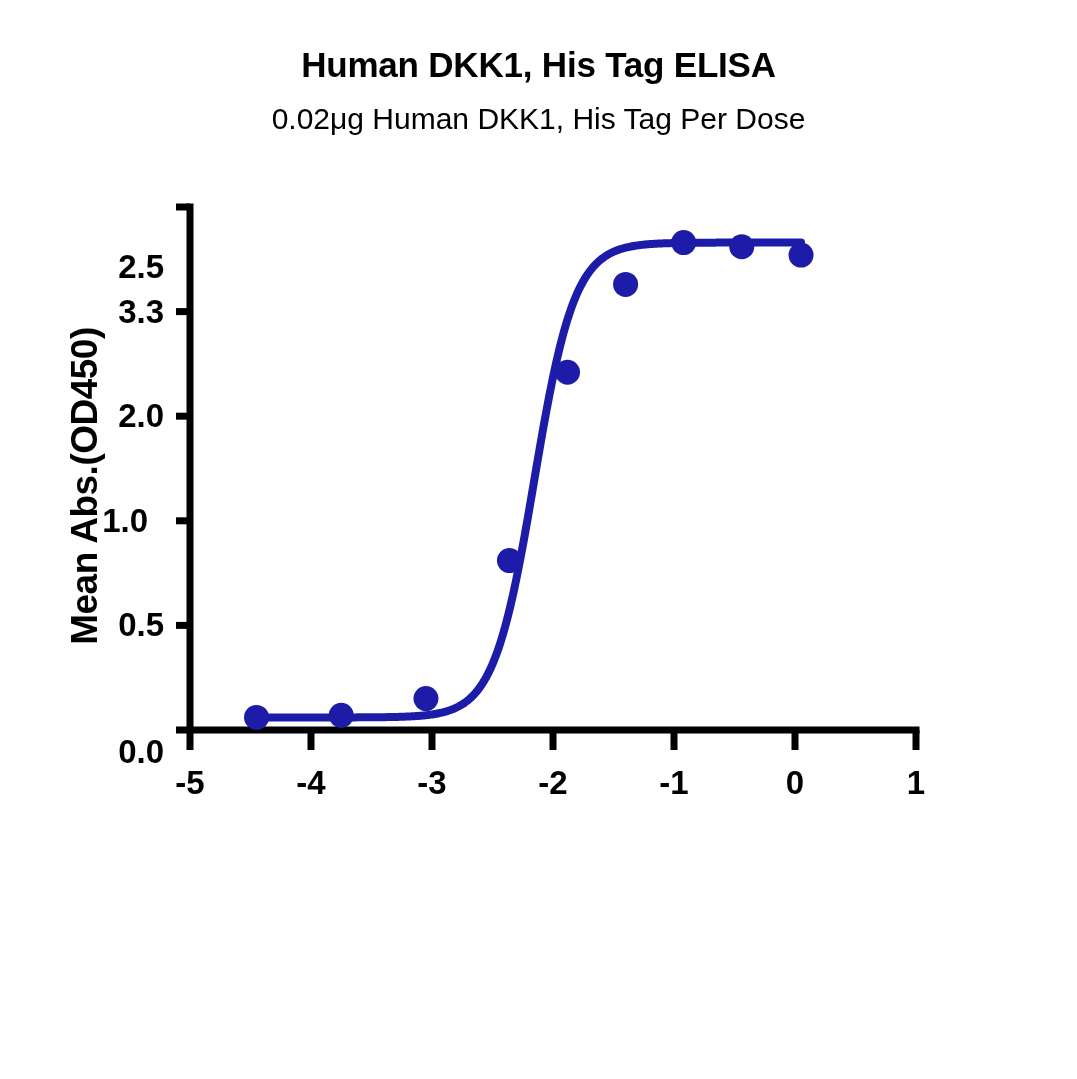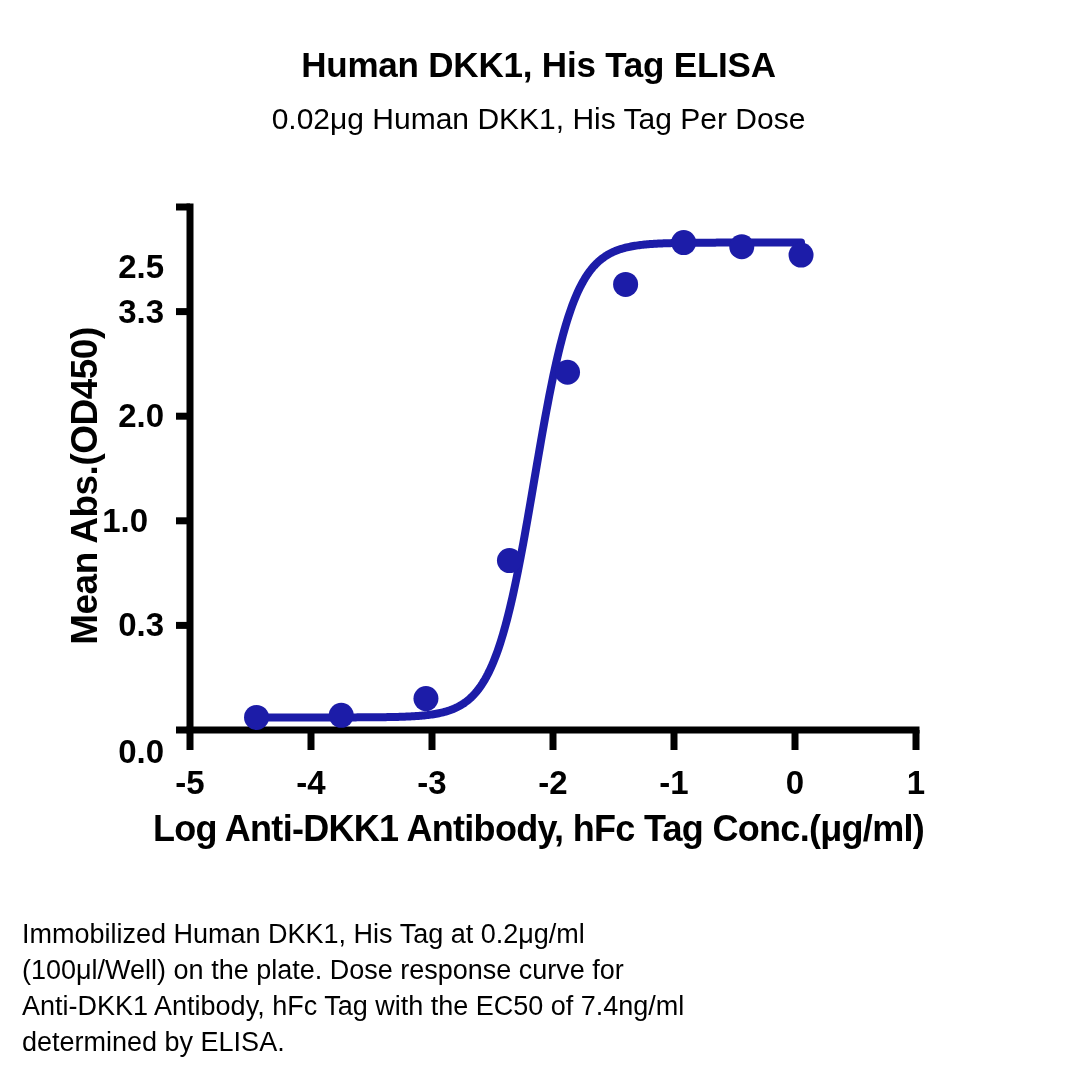--- a/index.html
+++ b/index.html
@@ -156,40 +156,33 @@
           <circle cx="509.44" cy="560.55" r="12.5" fill="#1c1ca8" stroke="none"></circle>
           <circle cx="567.52" cy="372.27" r="12.5" fill="#1c1ca8" stroke="none"></circle>
           <circle cx="625.60" cy="284.40" r="12.5" fill="#1c1ca8" stroke="none"></circle>
           <circle cx="683.68" cy="242.56" r="12.5" fill="#1c1ca8" stroke="none"></circle>
           <circle cx="741.76" cy="246.75" r="12.5" fill="#1c1ca8" stroke="none"></circle>
           <circle cx="801.05" cy="255.12" r="12.5" fill="#1c1ca8" stroke="none"></circle>
         </g>
     </svg>
 
     <div class="y-axis-title">Mean Abs.(OD450)</div>
-    <div class="x-axis-title">Log Anti-DKK1 Antibody, hFc Tag Conc.(μg/ml)</div>
     <div id="ytick-labels">
         <div class="tick-label ytick-label" style="left: 54px; top: 735px;">0.0</div>
-        <div class="tick-label ytick-label" style="left: 54px; top: 608.4px;">0.3</div>
+        <div class="tick-label ytick-label" style="left: 54px; top: 608.4px;">0.5</div>
         <div class="tick-label ytick-label" style="left: 38px; top: 503.8px;">1.0</div>
         <div class="tick-label ytick-label" style="left: 54px; top: 399.2px;">2.0</div>
         <div class="tick-label ytick-label" style="left: 54px; top: 294.6px;">3.3</div>
         <div class="tick-label ytick-label" style="left: 54px; top: 206px; margin-top: 44px;">2.5</div>
       </div>
     <div id="xtick-labels">
         <div class="tick-label xtick-label" style="left: 150px; top: 766px;">-5</div>
         <div class="tick-label xtick-label" style="left: 271px; top: 766px;">-4</div>
         <div class="tick-label xtick-label" style="left: 392px; top: 766px;">-3</div>
         <div class="tick-label xtick-label" style="left: 513px; top: 766px;">-2</div>
         <div class="tick-label xtick-label" style="left: 634px; top: 766px;">-1</div>
         <div class="tick-label xtick-label" style="left: 755px; top: 766px;">0</div>
         <div class="tick-label xtick-label" style="left: 876px; top: 766px;">1</div>
       </div>
   </div>
 
-  <div class="caption">
-    <span class="caption-line">Immobilized Human DKK1, His Tag at 0.2μg/ml</span>
-    <span class="caption-line">(100μl/Well) on the plate. Dose response curve for</span>
-    <span class="caption-line">Anti-DKK1 Antibody, hFc Tag with the EC50 of 7.4ng/ml</span>
-    <span class="caption-line">determined by ELISA.</span>
-  </div>
 
 </div>
 
 </body></html>

